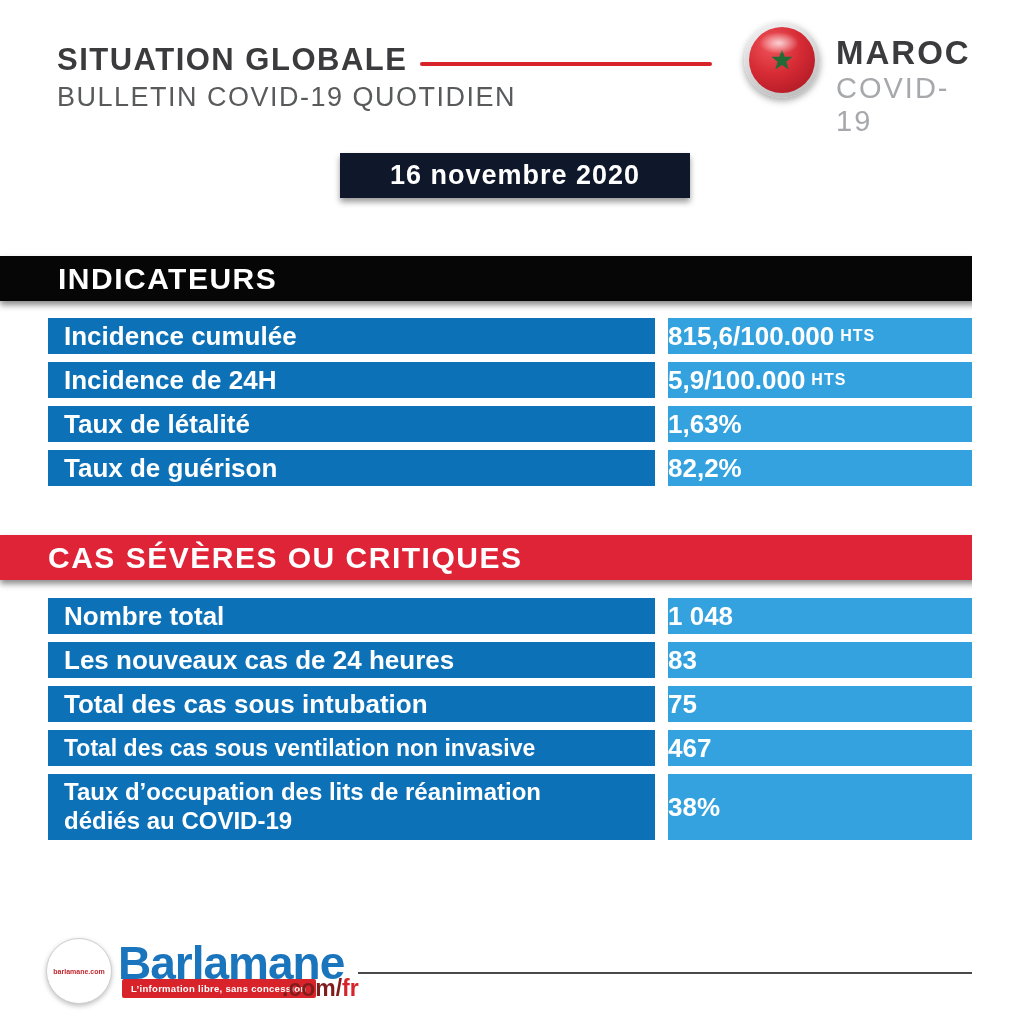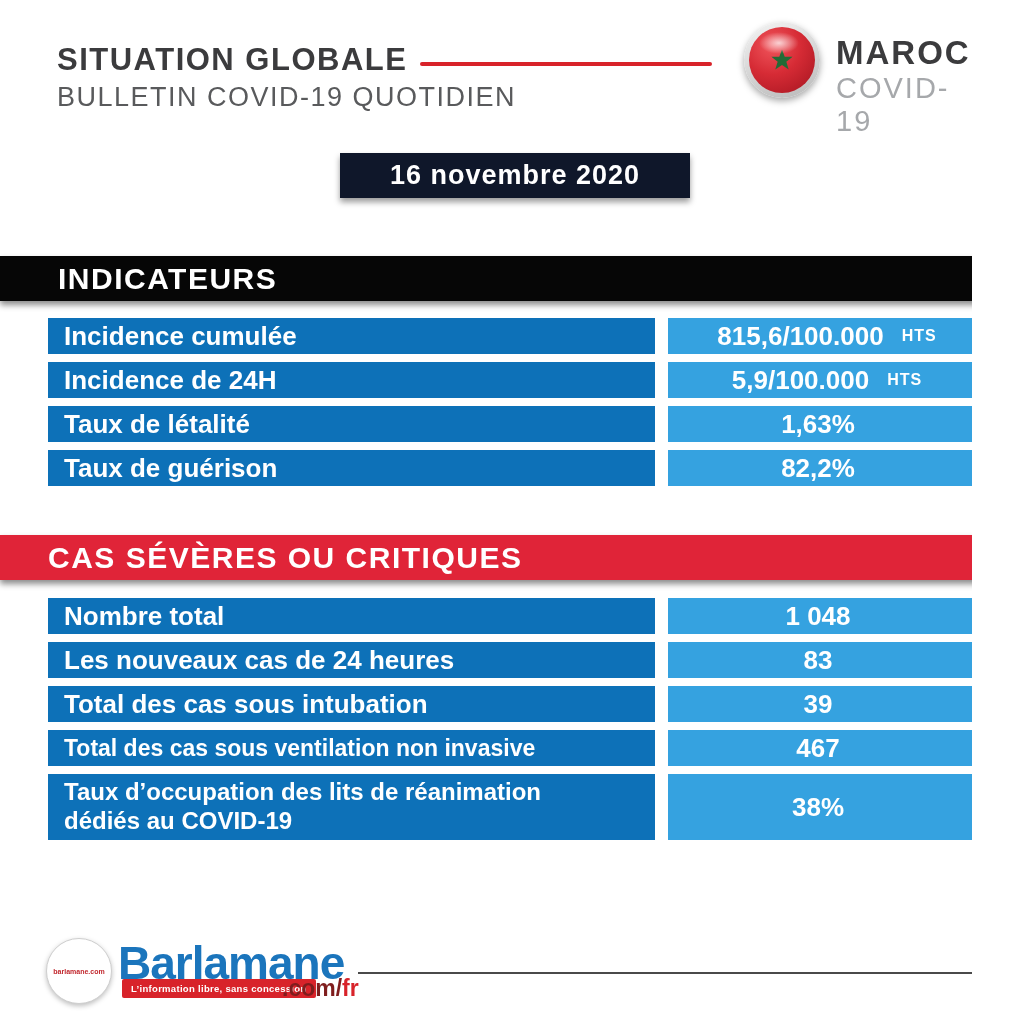--- a/index.html
+++ b/index.html
@@ -38,22 +38,22 @@
   .secbar.red{top:535px;background:#e02438;}
   .secbar .sec-title{color:#fff;font-size:30px;font-weight:bold;letter-spacing:1.5px;padding-left:58px;}
   .secbar.red .sec-title{padding-left:48px;}
 
   
   .row{position:absolute;left:0;width:1024px;height:36px;}
   .row-label{position:absolute;left:48px;width:607px;height:100%;background:#0d71b8;
              display:flex;align-items:center;color:#fff;font-weight:bold;font-size:26px;
              padding-left:16px;box-sizing:border-box;}
   .row-value{position:absolute;left:668px;width:318px;height:100%;background:#35a2e0;
-             display:flex;align-items:center;justify-content:center;color:#fff;
-             font-weight:bold;font-size:26px;gap:12px;}
+             display:flex;align-items:center;color:#fff;
+             font-weight:bold;font-size:26px;}
   .row-value .suffix{font-size:16px;margin-left:6px;letter-spacing:1px;}
   .row.compact .row-label{font-size:23px;}
   .row.tall{height:66px;}
   .row.tall .row-label{font-size:24px;line-height:1.2;padding-right:60px;}
 
   
   .logo-circle{position:absolute;left:46px;top:938px;width:64px;height:64px;border-radius:50%;
                background:#fff;border:1px solid #cfcfcf;box-shadow:0 2px 5px rgba(0,0,0,.25);
                display:flex;align-items:center;justify-content:center;}
   .logo-circle span{font-size:7px;font-weight:bold;color:#c1272d;}
@@ -137,21 +137,21 @@
   <div class="row" style="top:642px">
     <div class="row-label">Les nouveaux cas de 24 heures</div>
     <div class="row-value">
       <span>83</span>
       <span class="suffix"></span>
     </div>
   </div>
   <div class="row" style="top:686px">
     <div class="row-label">Total des cas sous intubation</div>
     <div class="row-value">
-      <span>39</span>
+      <span>75</span>
       <span class="suffix"></span>
     </div>
   </div>
   <div class="row compact" style="top:730px">
     <div class="row-label">Total des cas sous ventilation non invasive</div>
     <div class="row-value">
       <span>467</span>
       <span class="suffix"></span>
     </div>
   </div>

